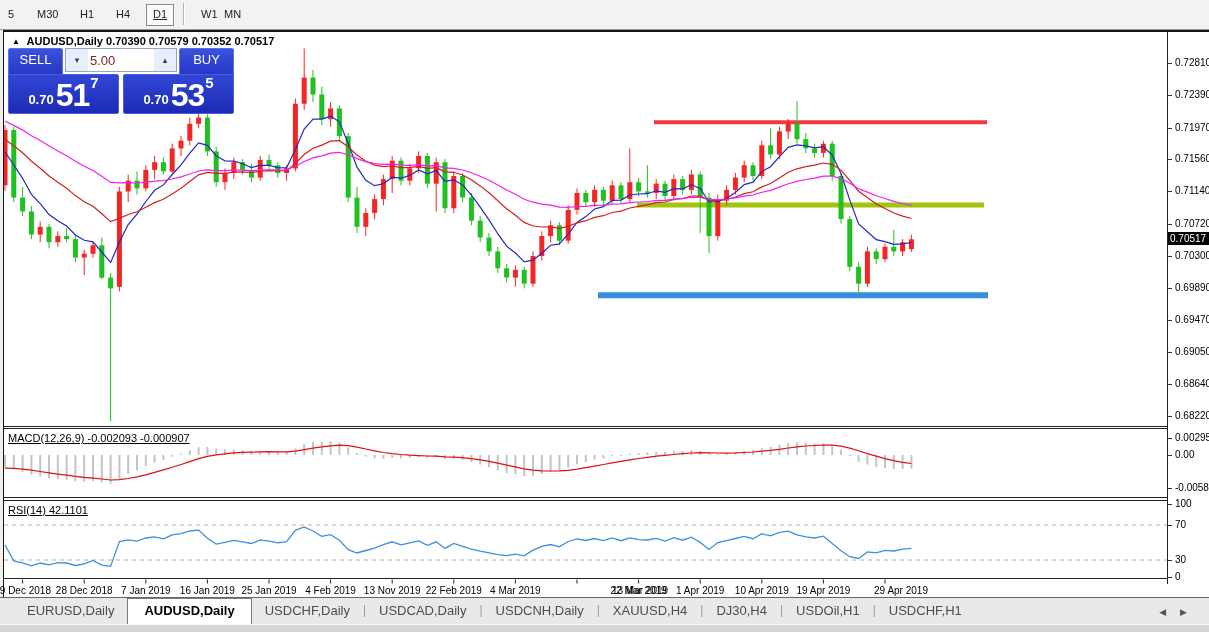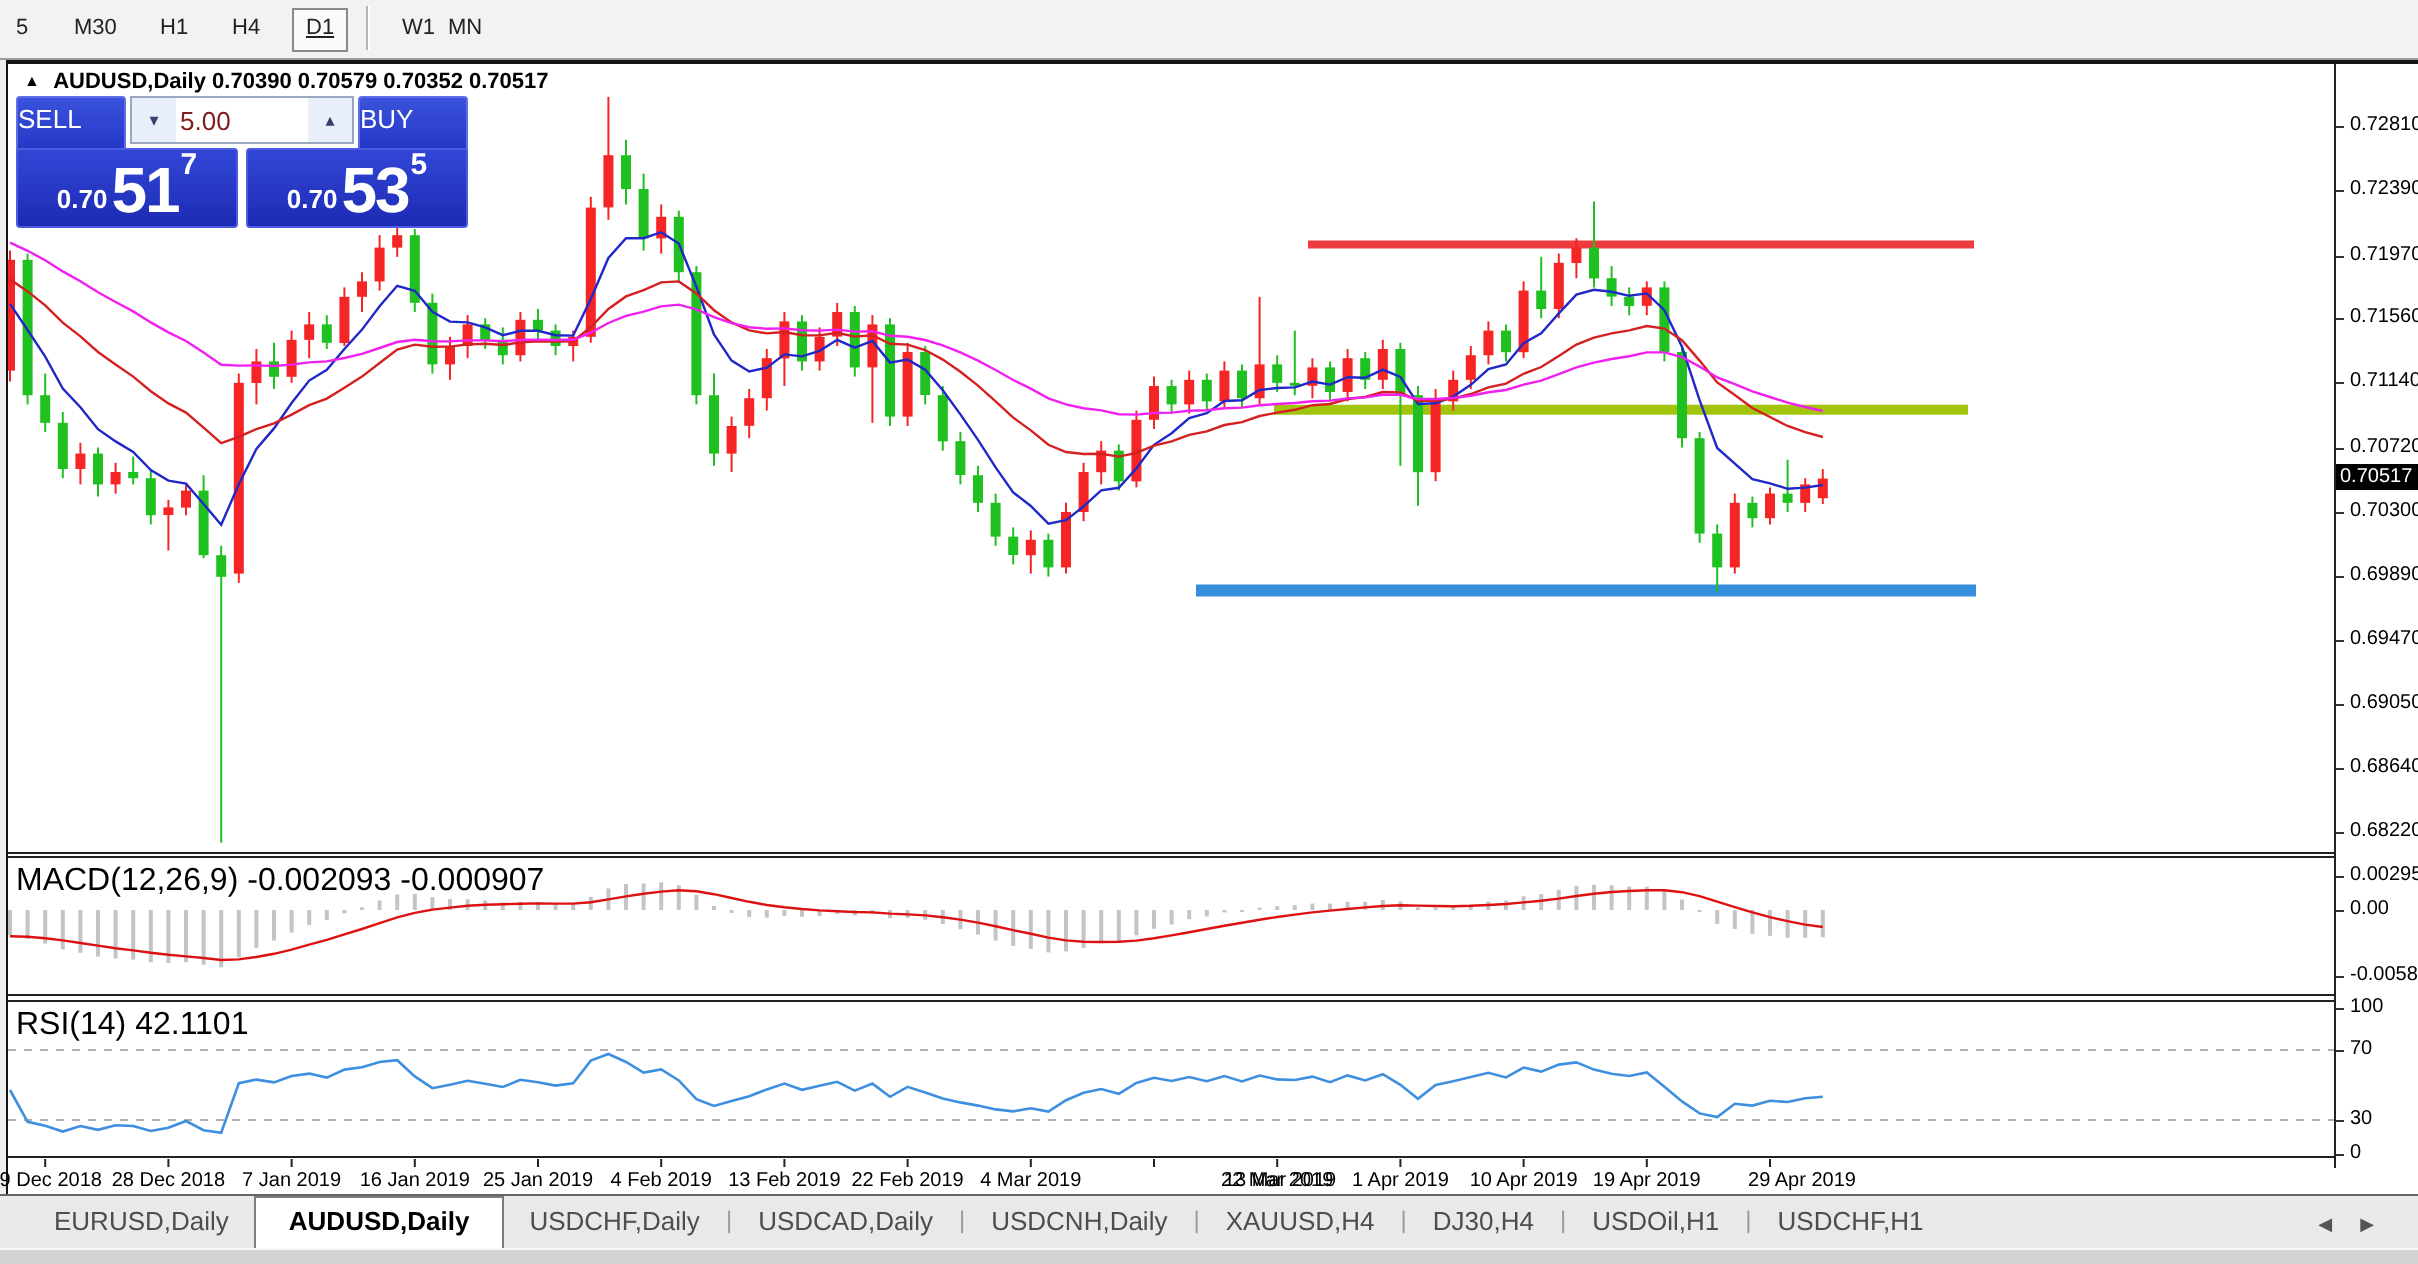--- a/index.html
+++ b/index.html
@@ -14,38 +14,38 @@
   
   #chart-window{left:3px;top:30px;width:1205px;height:566px;background:#fff;
     border-top:2px solid #151515;border-left:1px solid #151515;border-bottom:1px solid #151515;}
   #chart-svg{position:absolute;left:0;top:0;}
   #chart-header{left:8px;top:3px;font-size:11px;font-weight:bold;color:#000;white-space:nowrap;}
   #chart-header .tri{font-size:8px;vertical-align:1px;margin-right:4px;}
   
   #trade-panel{left:4px;top:16px;width:226px;height:66px;}
   .tp-row1{position:absolute;left:0;top:0;width:226px;height:24px;}
   .tp-btn{position:absolute;top:0;height:36px;background:linear-gradient(180deg,#3a52dc,#1e2fbe);
-    border:1px solid #5e6fe6;border-radius:2px;color:#fff;font-size:13px;text-align:left;
+    border:1px solid #5e6fe6;border-radius:2px;color:#fff;font-size:13px;text-align:center;
     line-height:22px;box-sizing:border-box;}
   #sell-btn{left:0;width:55px;} #buy-btn{left:171px;width:55px;}
   .spinner{position:absolute;left:57px;top:0;width:112px;height:24px;background:#fff;
     border:1px solid #9aa6c0;box-sizing:border-box;display:flex;}
   .spin-btn{width:22px;height:100%;background:#e9eefb;color:#35406e;font-size:9px;text-align:center;
     line-height:22px;flex:0 0 auto;}
   #volume-input{flex:1;border:0;outline:0;text-align:left;font-size:13px;color:#7f1d1d;
     font-family:"Liberation Sans",sans-serif;padding-right:6px;min-width:0;}
   .tp-tile{position:absolute;top:26px;width:111px;height:40px;background:linear-gradient(180deg,#3246d6,#1c2bb4);
     border:1px solid #4b5ce0;border-radius:2px;color:#fff;box-sizing:border-box;
     display:flex;align-items:flex-end;justify-content:center;padding-bottom:3px;}
   #sell-tile{left:0;} #buy-tile{left:115px;}
   .tp-prefix{font-size:13px;font-weight:bold;margin-right:2px;line-height:20px;}
   .tp-big{font-size:32px;font-weight:bold;line-height:30px;letter-spacing:-1px;}
   .tp-sup{font-size:15px;font-weight:bold;line-height:12px;margin-left:1px;align-self:flex-start;margin-top:2px;}
   
-  .ind-label{font-size:16px;color:#000;white-space:nowrap;}
+  .ind-label{font-size:11px;color:#000;white-space:nowrap;text-decoration:underline;}
   
   #price-axis{left:1164px;top:0;width:41px;height:553px;background:#fff;}
   .ax-tick{position:absolute;left:0;width:4px;height:1px;background:#333;}
   .ax-lbl{position:absolute;left:7px;font-size:10px;color:#000;white-space:nowrap;}
   #current-tag{position:absolute;left:0;width:41px;height:13px;background:#000;color:#fff;
     font-size:10px;line-height:13px;padding-left:2px;}
   
   #date-axis{left:0;top:552px;width:1164px;height:14px;}
   .date-lbl{position:absolute;top:1px;width:70px;margin-left:-35px;text-align:center;
     font-size:10px;color:#000;white-space:nowrap;}
@@ -498,21 +498,21 @@
       <div class="ax-tick" style="top: 545px;"></div>
       <div class="ax-lbl" style="top: 539px;">0</div>
     </div>
   <div id="date-axis" class="abs">
       <span class="date-lbl" style="left: 18.6px;">19 Dec 2018</span>
       <span class="date-lbl" style="left: 80.2px;">28 Dec 2018</span>
       <span class="date-lbl" style="left: 141.8px;">7 Jan 2019</span>
       <span class="date-lbl" style="left: 203.4px;">16 Jan 2019</span>
       <span class="date-lbl" style="left: 265px;">25 Jan 2019</span>
       <span class="date-lbl" style="left: 326.6px;">4 Feb 2019</span>
-      <span class="date-lbl" style="left: 388.2px;">13 Feb 2019</span>
+      <span class="date-lbl" style="left: 388.2px;">13 Nov 2019</span>
       <span class="date-lbl" style="left: 449.8px;">22 Feb 2019</span>
       <span class="date-lbl" style="left: 511.4px;">4 Mar 2019</span>
       <span class="date-lbl" style="left: 573px; margin-left: 28px;">13 Mar 2019</span>
       <span class="date-lbl" style="left: 634.6px;">22 Mar 2019</span>
       <span class="date-lbl" style="left: 696.2px;">1 Apr 2019</span>
       <span class="date-lbl" style="left: 757.8px;">10 Apr 2019</span>
       <span class="date-lbl" style="left: 819.4px;">19 Apr 2019</span>
       <span class="date-lbl" style="left: 881px; padding-left: 16px;">29 Apr 2019</span>
     </div>
 </div>

